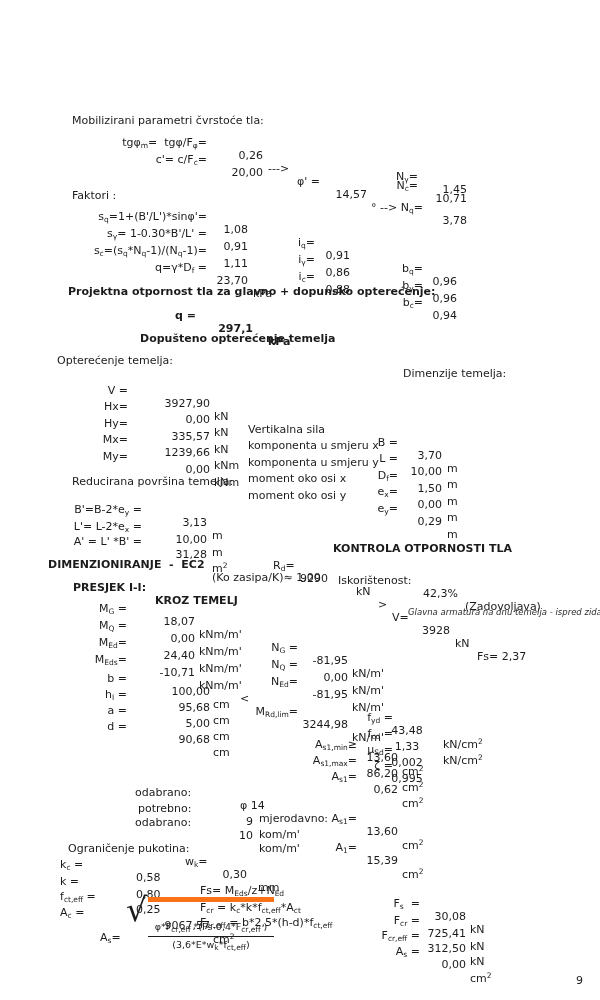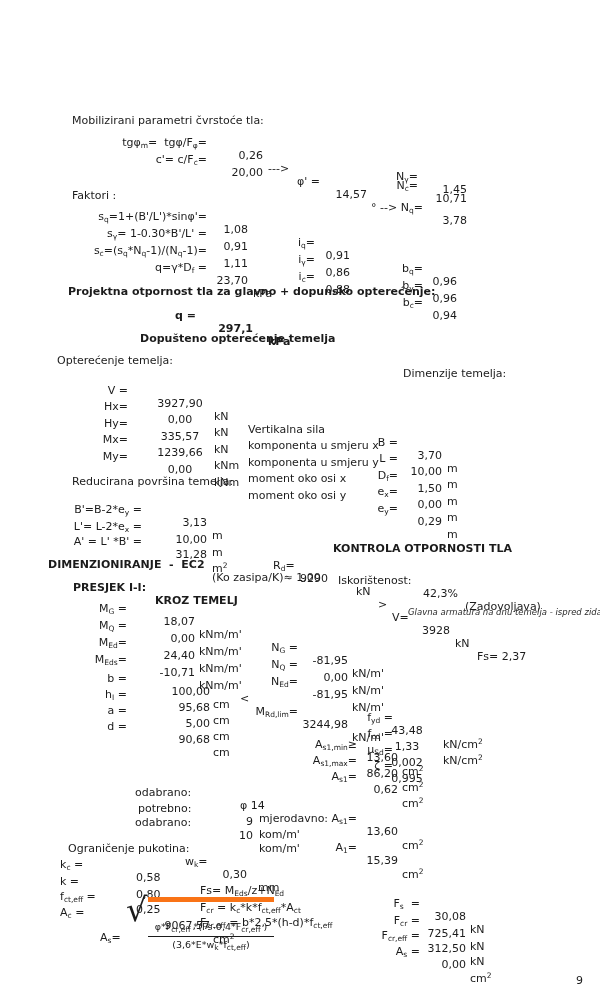--- a/index.html
+++ b/index.html
@@ -22,21 +22,21 @@
   .s-nv{left:425px;width:42px;text-align:right}
   
   .f-lab{left:55px;width:152px;text-align:right}
   .f-val{left:210px;width:38px;text-align:right}
   .f-il{left:285px;width:30px;text-align:right}
   .f-iv{left:315px;width:35px;text-align:right}
   .f-bl{left:393px;width:30px;text-align:right}
   .f-bv{left:422px;width:35px;text-align:right}
   
   .ld-lab{left:75px;width:53px;text-align:right}
-  .ld-val{left:140px;width:80px;text-align:center}
+  .ld-val{left:130px;width:80px;text-align:right}
   .ld-unit{left:214px}
   .ld-desc{left:248px}
   .ld-dlab{left:355px;width:43px;text-align:right}
   .ld-dval{left:405px;width:37px;text-align:right}
   .ld-dunit{left:447px}
   
   .rd-lab{left:55px;width:87px;text-align:right}
   .rd-val{left:148px;width:59px;text-align:right}
   .rd-unit{left:212px}
   

